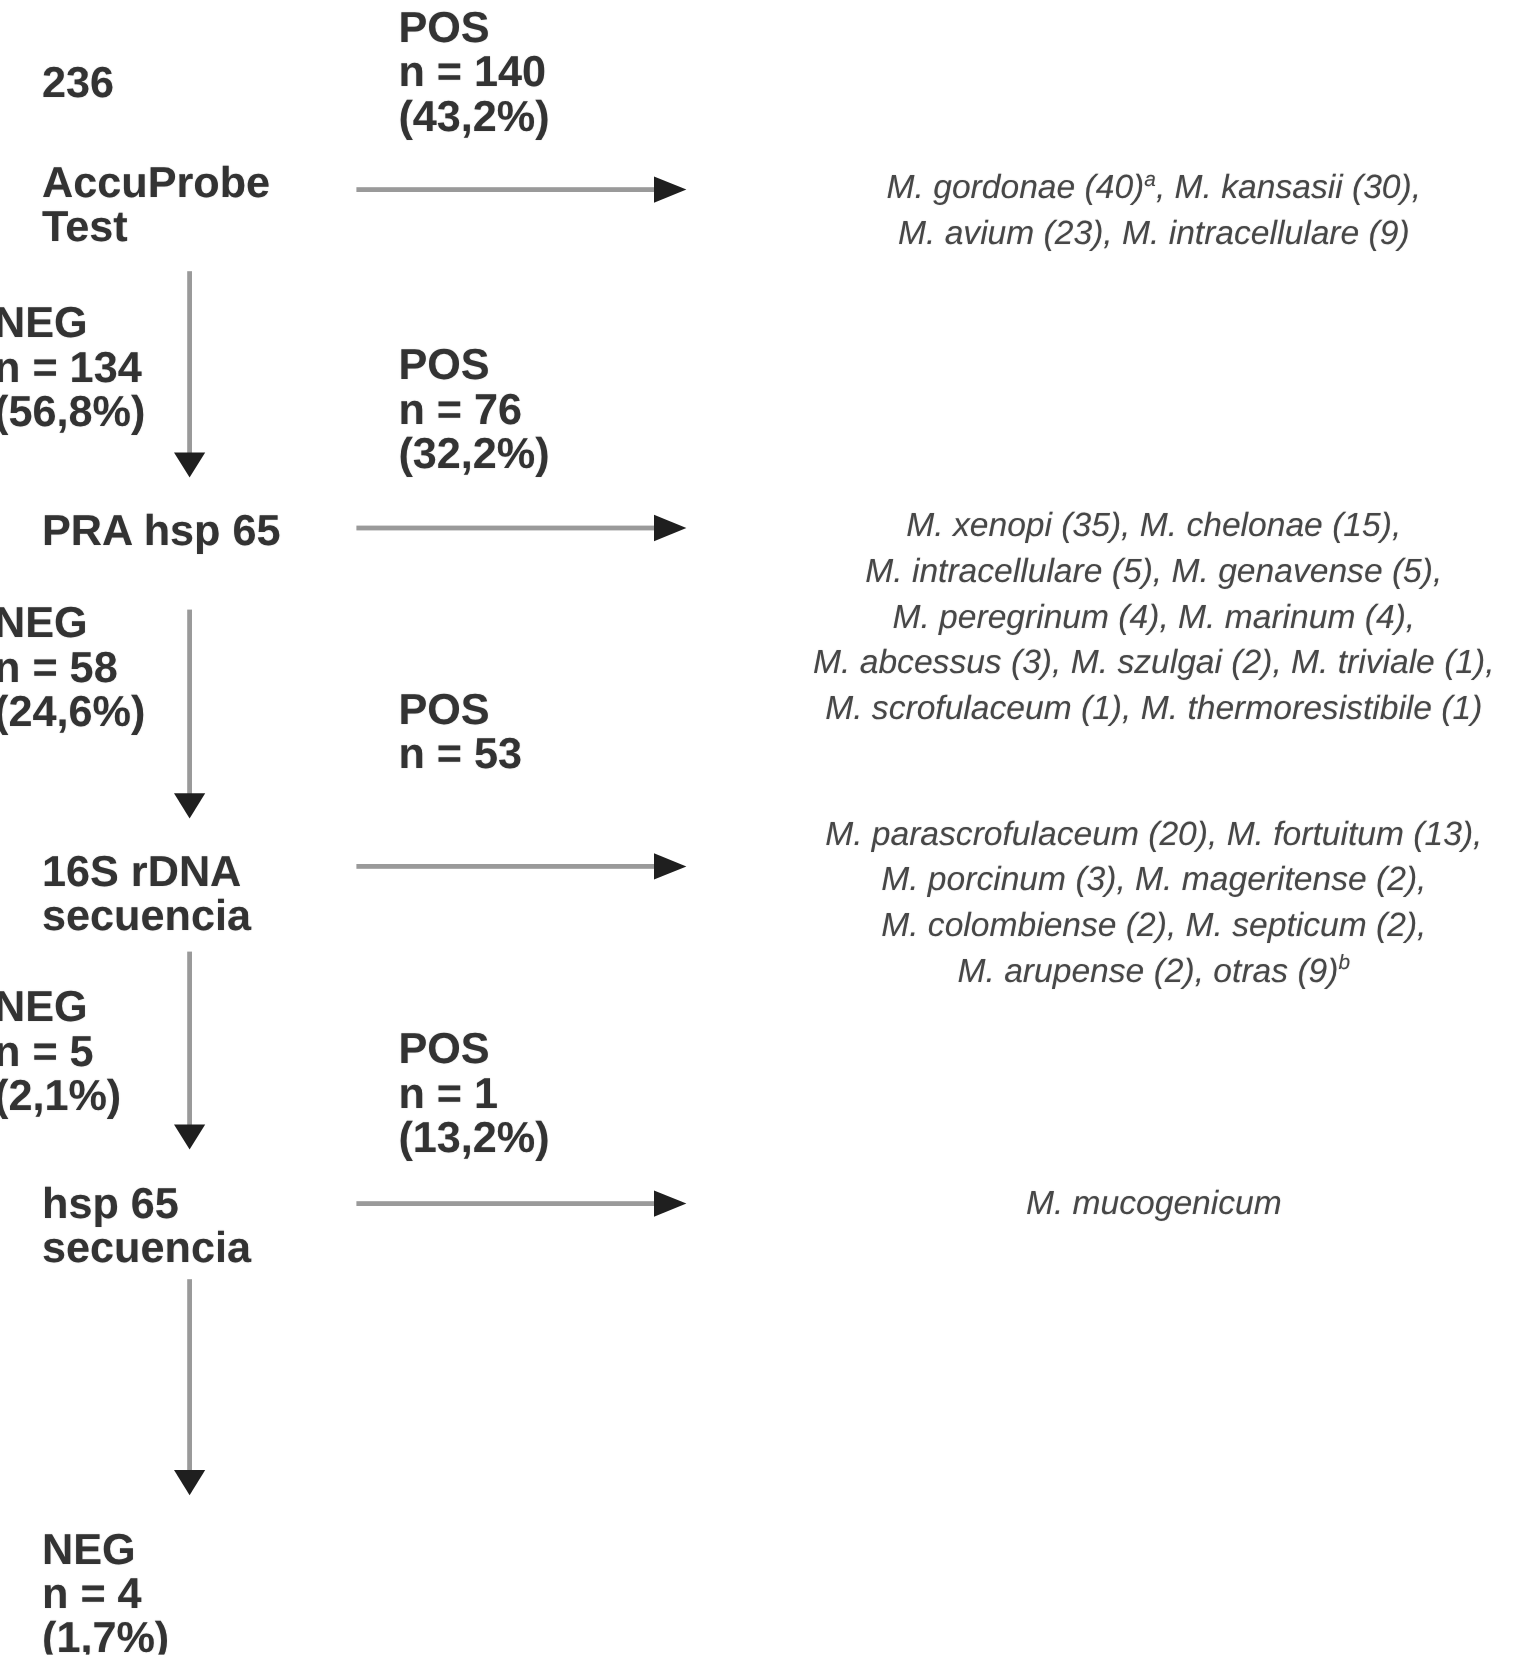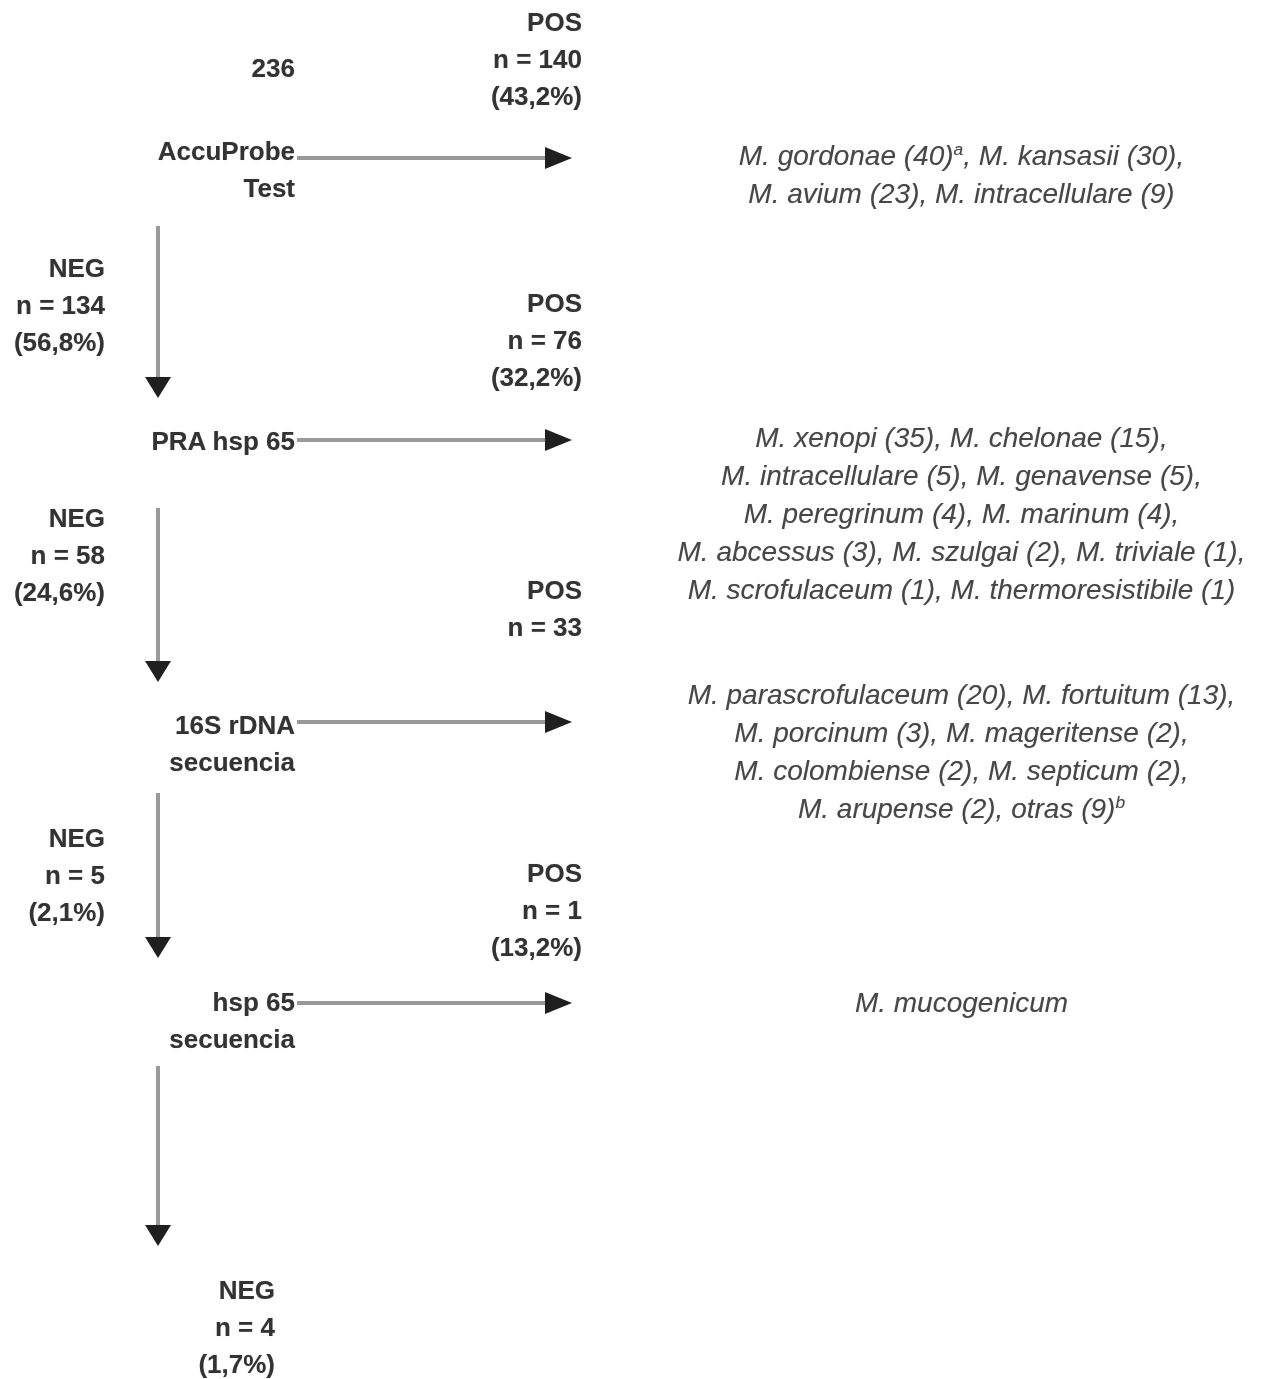--- a/index.html
+++ b/index.html
@@ -15,24 +15,24 @@
     position:relative;
     width:1283px;height:1379px;
     background:var(--background);
     font-family:"Liberation Sans","DejaVu Sans",sans-serif;
     overflow:hidden;
   }
   
   .blabel{
     position:absolute;
     font-weight:bold;
-    font-size:26px;
+    font-size:36px;
     line-height:37px;
     color:var(--text);
-    text-align:right;
+    text-align:left;
     text-shadow:0 0 1px rgba(60,60,60,0.35);
     white-space:nowrap;
   }
   .node-col{left:35px;width:260px;}
   .pos-col{left:332px;width:250px;}
   .neg-col{left:-5px;width:110px;}
   .neg-bottom{left:35px;width:240px;}
   .it{}
   
   .species{
@@ -110,21 +110,21 @@
     <div>n = 140</div>
     <div>(43,2%)</div>
   </div>
   <div class="blabel pos-col" style="top:285px">
     <div>POS</div>
     <div>n = 76</div>
     <div>(32,2%)</div>
   </div>
   <div class="blabel pos-col" style="top:572px">
     <div>POS</div>
-    <div>n = 33</div>
+    <div>n = 53</div>
   </div>
   <div class="blabel pos-col" style="top:855px">
     <div>POS</div>
     <div>n = 1</div>
     <div>(13,2%)</div>
   </div>
 
   <div class="blabel neg-col" style="top:250px">
     <div>NEG</div>
     <div>n = 134</div>

